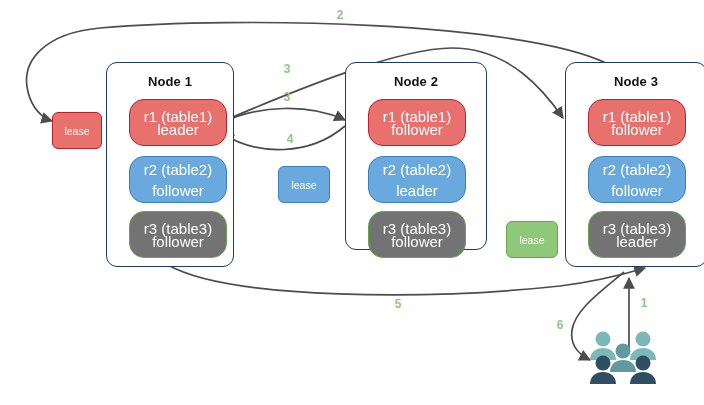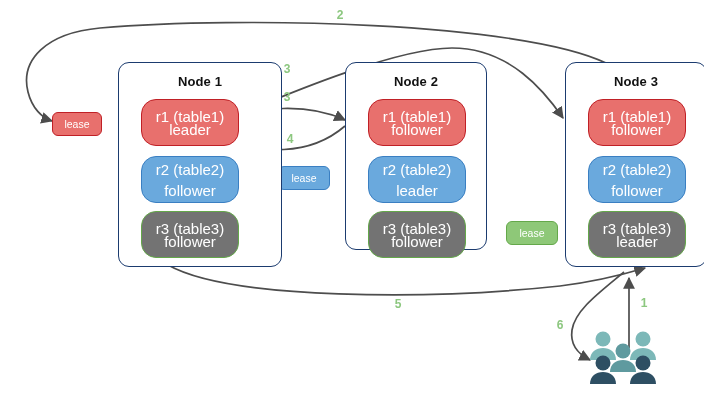--- a/index.html
+++ b/index.html
@@ -64,21 +64,21 @@
 
   .lease {
     position: absolute;
     box-sizing: border-box;
     border-radius: 6px;
     display: flex;
     align-items: center;
     justify-content: center;
     font-size: 10.5px;
     color: #ffffff;
-    height: 24px;
+    height: 37px;
   }
   .lease-red   { background: #e8706d; border: 1.6px solid #c02026; }
   .lease-blue  { background: #6aa9dd; border: 1.6px solid #3a7fc2; }
   .lease-green { background: #8ec878; border: 1.6px solid #64a84a; }
 
   .step-label {
     position: absolute;
     font-size: 12px;
     font-weight: bold;
     color: #8cc77f;
@@ -131,21 +131,21 @@
   <div class="lease lease-red" style="left:52px; top:112px; width:50px;">
     <span>lease</span>
   </div>
   <div class="lease lease-blue" style="left:278px; top:166px; width:52px;">
     <span>lease</span>
   </div>
   <div class="lease lease-green" style="left:506px; top:221px; width:52px;">
     <span>lease</span>
   </div>
 
-  <div class="node-card" style="left:118px; top:62px; width:164px; height:205px;">
+  <div class="node-card" style="left:106px; top:62px; width:128px; height:205px;">
     <div class="node-title">Node 1</div>
     <div class="replica rep-red" style="top:36px;">
       <span class="l1">r1 (table1)</span>
       <span class="l2">leader</span>
     </div>
     <div class="replica rep-blue" style="top:93px;">
       <span class="l1">r2 (table2)</span>
       <span class="l2">follower</span>
     </div>
     <div class="replica rep-green" style="top:148px;">

